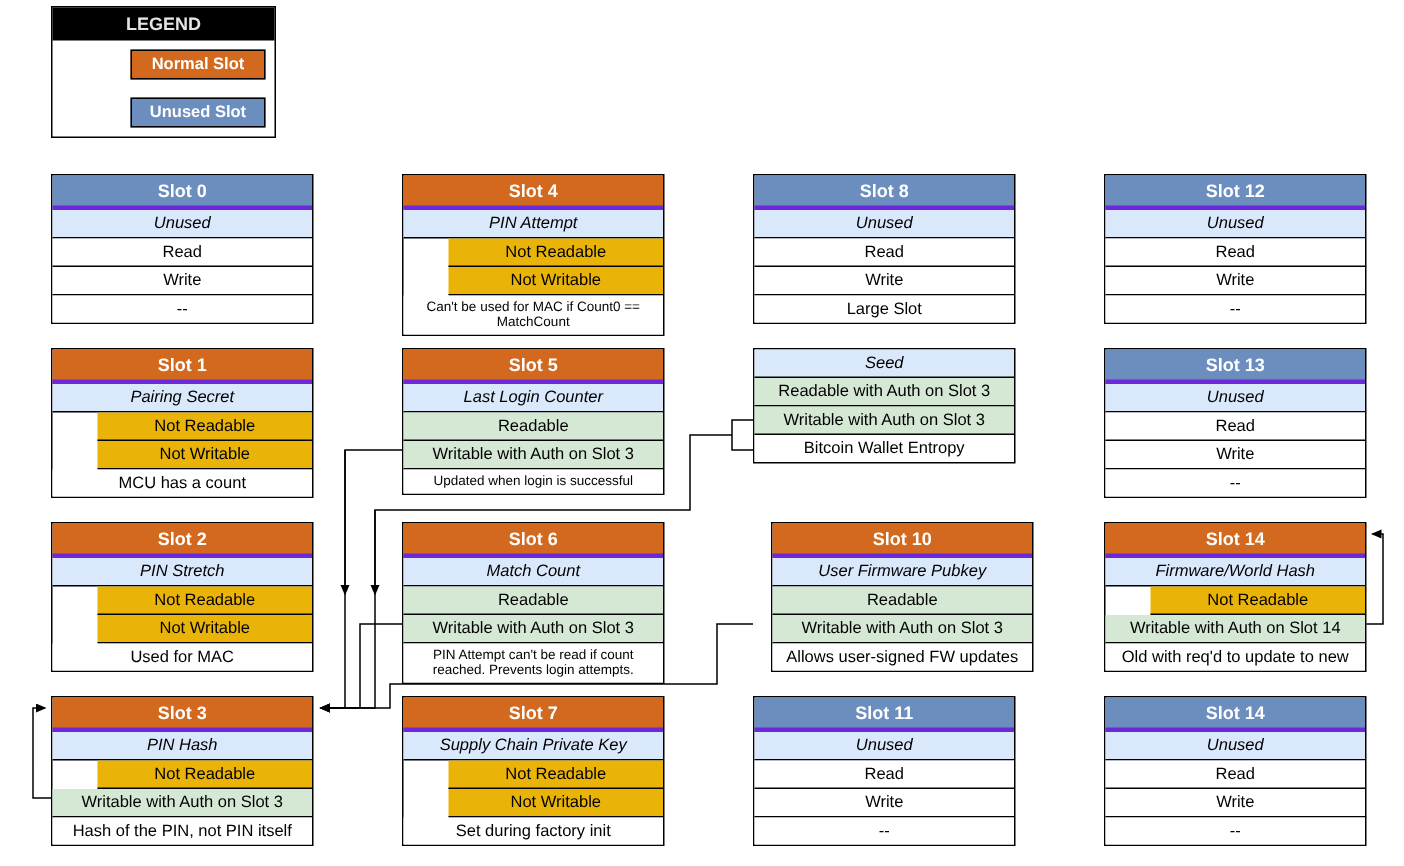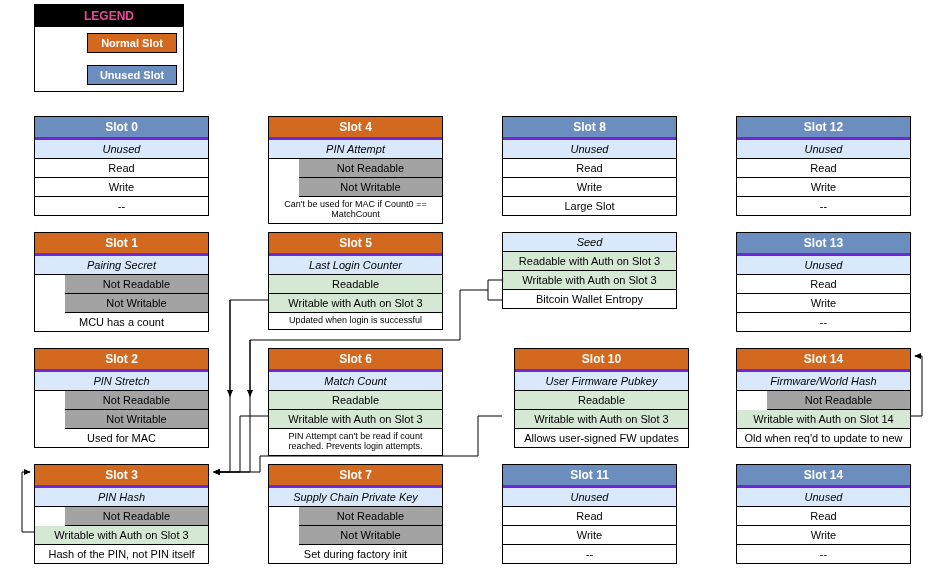--- a/index.html
+++ b/index.html
@@ -16,21 +16,21 @@
   .legend {
     position: absolute;
     left: 34px;
     top: 4px;
     width: 150px;
     border: 1px solid #000;
     background: #fff;
   }
   .legend-title {
     background: #000;
-    color: #ec4899;
+    color: #e5e5e5;
     text-align: center;
     font-weight: bold;
     padding: 4px;
     font-size: 12px;
   }
   .legend-row {
     padding: 6px;
   }
   .legend-chip {
     border: 1px solid #000;
@@ -58,21 +58,21 @@
   }
   .slot-row {
     text-align: center;
     padding: 3px;
     border-bottom: 1px solid #000;
     font-size: 11px;
     background: #fff;
   }
   .slot-row:last-child { border-bottom: none; }
   .row-subtitle { background: #dae8fc; font-style: italic; }
-  .row-red { background: #a3a3a3; margin-left: 30px; }
+  .row-red { background: #eab308; margin-left: 30px; }
   .row-green { background: #d5e8d4; }
   .row-note { font-size: 9px; line-height: 1.1; padding: 3px 4px; }
   svg.arrows {
     position: absolute;
     left: 0; top: 0;
     width: 936px; height: 577px;
     pointer-events: none;
   }
 </style>
 </head>
@@ -197,21 +197,21 @@
   <div class="slot-row">Read</div>
   <div class="slot-row">Write</div>
   <div class="slot-row">--</div>
 </div>
 
 <div class="slot-box" style="left:736px; top:348px;">
   <div class="slot-header normal-slot">Slot 14</div>
   <div class="slot-row row-subtitle">Firmware/World Hash</div>
   <div class="slot-row row-red">Not Readable</div>
   <div class="slot-row row-green">Writable with Auth on Slot 14</div>
-  <div class="slot-row">Old when req'd to update to new</div>
+  <div class="slot-row">Old with req'd to update to new</div>
 </div>
 
 <div class="slot-box" style="left:736px; top:464px;">
   <div class="slot-header unused-slot">Slot 14</div>
   <div class="slot-row row-subtitle">Unused</div>
   <div class="slot-row">Read</div>
   <div class="slot-row">Write</div>
   <div class="slot-row">--</div>
 </div>
 

